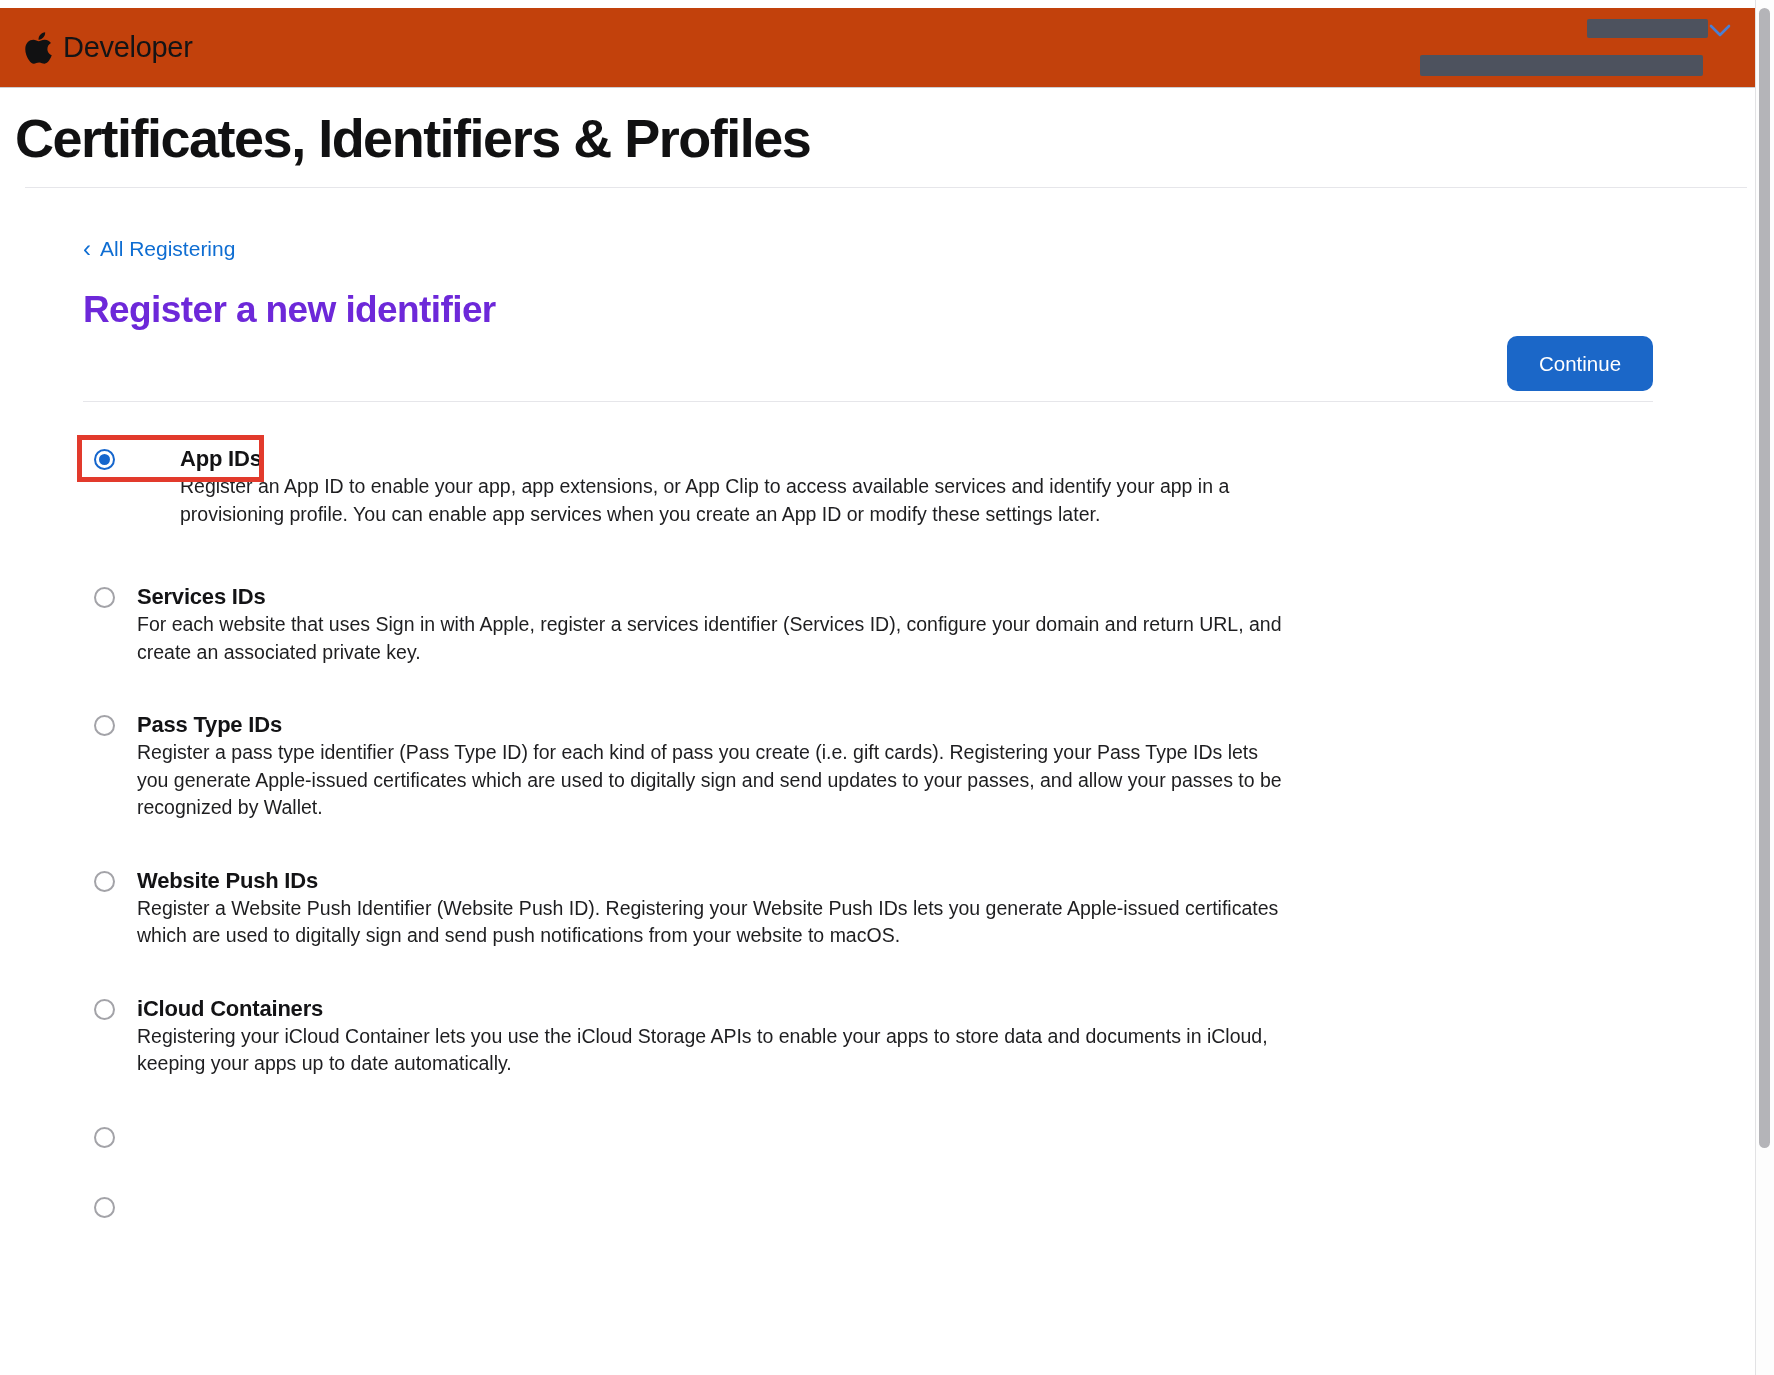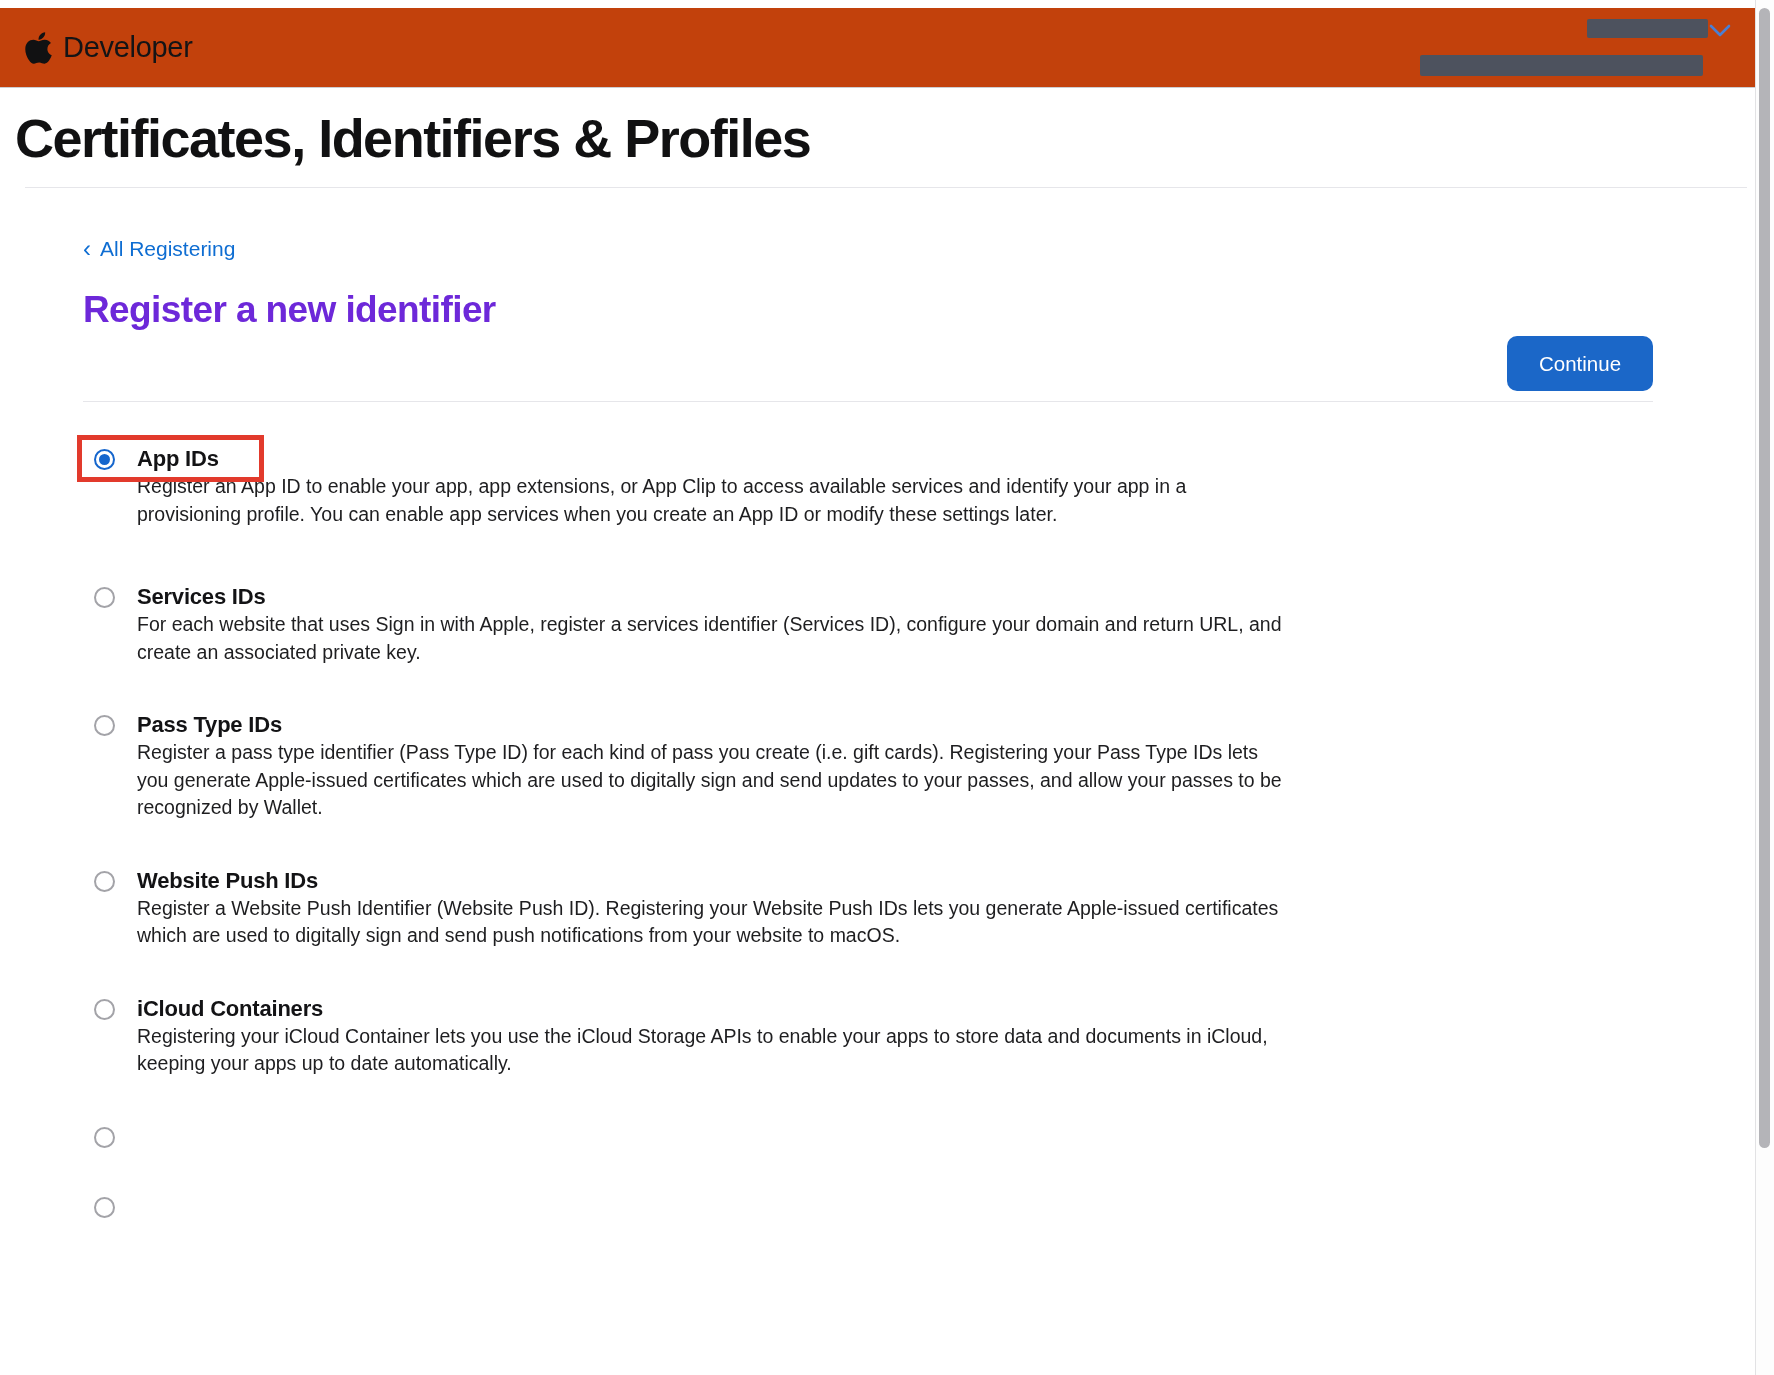--- a/index.html
+++ b/index.html
@@ -39,21 +39,21 @@
   .section-header { position:relative; margin:25px 121px 0 83px; height:46px; }
   .section-header h2 { margin:0; font-size:37px; line-height:46px; font-weight:700; letter-spacing:-0.6px; color:#6d28d9; }
   .continue-btn {
     position:absolute; right:0; top:41px; width:134px; height:53px;
     background:#1b67c8; color:#ffffff; border:none; border-radius:10px;
     font-family:"Liberation Sans", sans-serif; font-size:20.5px; cursor:pointer;margin-top:8px;
   }
 
   #options { margin:43px 0 0 83px; }
   .row { display:flex; margin-bottom:45px; position:relative; }
-  .row.highlighted { margin-bottom:55px; }
+  .row.highlighted { margin-bottom:55px;gap:43px; }
   .radio-col { width:54px; flex:none; padding-top:4px; }
   .radio {
     display:block; width:17px; height:17px; margin-left:11px;
     border:2px solid #a3a3a8; border-radius:50%; background:#fff; position:relative; cursor:pointer;
   }
   .radio.selected { border-color:#1566cd; }
   .radio.selected::after {
     content:""; position:absolute; left:3px; top:3px; right:3px; bottom:3px;
     background:#1566cd; border-radius:50%;
   }

